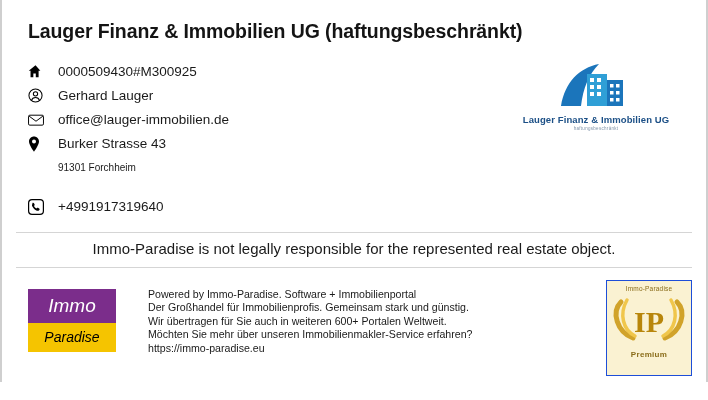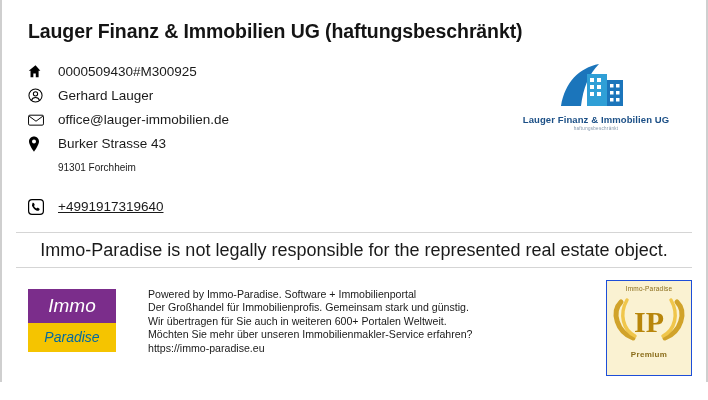--- a/index.html
+++ b/index.html
@@ -38,21 +38,20 @@
     top: 62px;
     width: 420px;
   }
   .contact-row {
     display: flex;
     align-items: flex-start;
     margin-bottom: 5px;
   }
   .contact-row.spaced {
     margin-top: 20px;
-    text-decoration: underline;
   }
   .ico {
     width: 22px;
     min-width: 22px;
     height: 19px;
     display: flex;
     align-items: center;
     justify-content: flex-start;
     color: #000000;
   }
@@ -105,21 +104,21 @@
     background: #d5d5d5;
   }
   .rule-top { top: 232px; }
   .rule-bottom { top: 267px; }
   .disclaimer {
     position: absolute;
     left: 0;
     right: 0;
     top: 240px;
     text-align: center;
-    font-size: 18px;
+    font-size: 15px;
     color: #1a1a1a;
   }
   
   .footer {
     position: absolute;
     left: 0;
     right: 0;
     top: 272px;
     height: 110px;
   }
@@ -133,21 +132,21 @@
     background: #7b2d8b;
     color: #ffffff;
     font-size: 19px;
     font-style: italic;
     text-align: center;
     padding: 7px 0 8px 0;
     line-height: 1;
   }
   .ip-paradise {
     background: #f5c400;
-    color: #0369a1;
+    color: #000000;
     font-size: 14px;
     font-style: italic;
     text-align: center;
     padding: 7px 0 8px 0;
     line-height: 1;
   }
   .footer-text {
     position: absolute;
     left: 148px;
     top: 16px;

